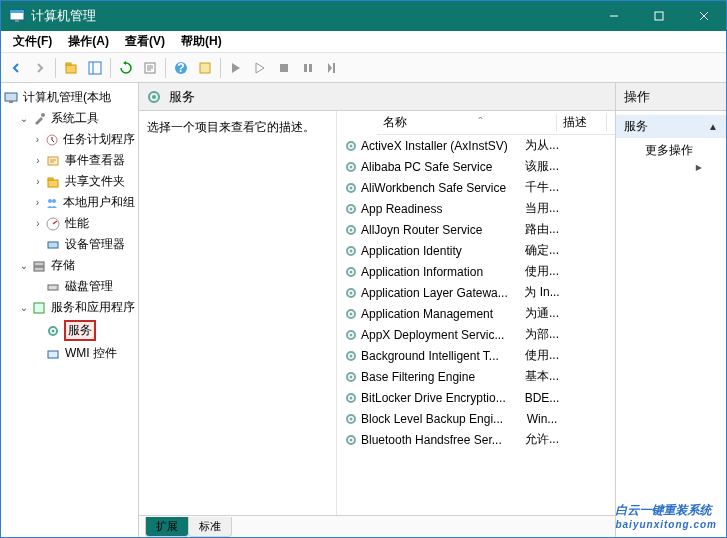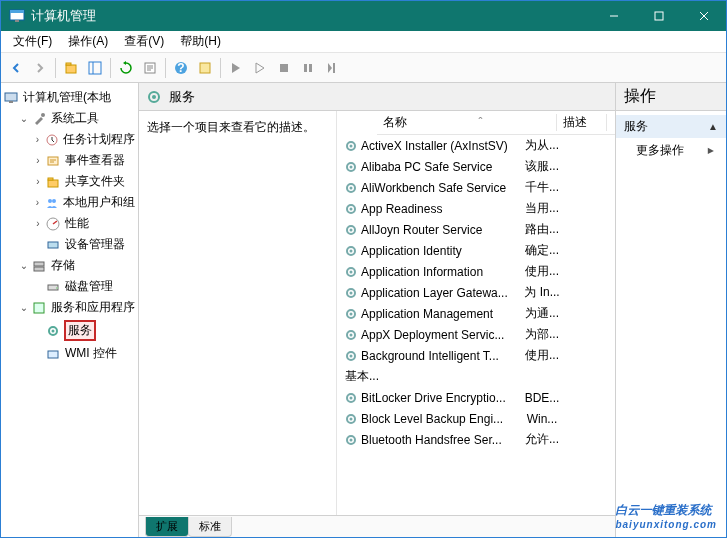--- a/index.html
+++ b/index.html
@@ -7,21 +7,21 @@
 
 
 .titlebar { background: #0f766e; color: #fff; height: 30px; display: flex; align-items: center; padding: 0 0 0 8px; }
 .titlebar .appicon { width: 16px; height: 16px; margin-right: 6px; display:inline-flex;align-items:center;justify-content:center;}
 .titlebar .title { flex: 1; font-size: 13px; }
 .titlebar .winbtns { display: flex; }
 .titlebar .winbtn { width: 45px; height: 30px; display: flex; align-items: center; justify-content: center; }
 
 
 .menubar { background: #fff; height: 22px; display: flex; align-items: center; border-bottom: 1px solid #e5e5e5; padding: 0 4px; }
-.menubar .menuitem { padding: 2px 8px; cursor: default; }
+.menubar .menuitem { padding: 2px 8px; cursor: default; font-weight: bold; }
 
 
 .toolbar { background: #fafafa; height: 30px; display: flex; align-items: center; border-bottom: 1px solid #d0d0d0; padding: 0 4px; gap: 2px; }
 .toolbtn { width: 22px; height: 22px; display: flex; align-items: center; justify-content: center; border: 1px solid transparent; }
 .toolsep { width: 1px; height: 20px; background: #d0d0d0; margin: 0 2px; }
 
 
 .main { flex: 1; display: flex; overflow: hidden; }
 
 
@@ -50,25 +50,25 @@
 .list-row .cell { padding: 0 6px; overflow: hidden; text-overflow: ellipsis; white-space: nowrap; }
 .list-row .svc-icon { width:16px;height:16px;margin-right:2px;display:inline-flex;align-items:center;justify-content:center;flex-shrink:0;}
 .cell-name { width: 180px; display:flex;align-items:center;}
 .cell-desc { width: 50px; text-align: center; }
 .center-tabs { height: 22px; display: flex; align-items: flex-end; border-top: 1px solid #d0d0d0; padding-left: 6px; background:#fafafa;}
 .ctab { padding: 2px 10px; border: 1px solid #d0d0d0; border-top: none; background: #0f766e; margin-right: -1px; font-size:11px; border-radius: 0 0 4px 4px;}
 .ctab.inactive { background: #f0f0f0; }
 
 
 .actions { width: 110px; display:flex;flex-direction:column;}
-.actions-header { background: #f0f0f0; height: 28px; display: flex; align-items: center; padding: 0 8px; border-bottom: 1px solid #d0d0d0; font-size:16px;}
+.actions-header { background: #f0f0f0; height: 28px; display: flex; align-items: center; padding: 0 8px; border-bottom: 1px solid #d0d0d0; font-size:13px;}
 .actions-body { padding: 4px 0; }
 .actions-section { background: #e5eff9; padding: 3px 8px; display:flex;justify-content:space-between;align-items:center;}
 .actions-section .arrow { font-size:10px;color:#333;}
-.actions-item { padding: 4px 12px 4px 20px; cursor:default; display:flex;align-items:center;gap:4px;}
+.actions-item { padding: 4px 24px 4px 20px; cursor:default; display:flex;align-items:center;gap:4px;flex-direction:column;}
 .actions-item .arrow { margin-left:auto;font-size:8px;color:#555;}
 
 
 .watermark { position: absolute; right: 10px; bottom: 8px; font-size: 18px; color: #2a6fc9; font-style: italic; font-weight: bold; text-shadow: 1px 1px 0 #fff; pointer-events:none;}
 .watermark .sub { font-size:10px; letter-spacing:1px; display:block; text-align:right; color:#2a6fc9;}
 
 
 svg { display:block; }
 </style>
 </head>
@@ -480,20 +480,29 @@
                   <svg width="14" height="14">
                     <circle cx="7" cy="7" r="4" fill="none" stroke="#7aa" stroke-width="2"></circle>
                     <circle cx="7" cy="7" r="1.5" fill="#7aa"></circle>
                   </svg>
                 </span>
                 <span>Background Intelligent T...</span>
               </div>
               <div class="cell cell-desc">使用...</div>
             </div>
             <div class="list-row">
+              <div class="cell cell-name">
+                <span class="svc-icon">
+                  <svg width="14" height="14">
+                    <circle cx="7" cy="7" r="4" fill="none" stroke="#7aa" stroke-width="2"></circle>
+                    <circle cx="7" cy="7" r="1.5" fill="#7aa"></circle>
+                  </svg>
+                </span>
+                <span>Base Filtering Engine</span>
+              </div>
               <div class="cell cell-desc">基本...</div>
             </div>
             <div class="list-row">
               <div class="cell cell-name">
                 <span class="svc-icon">
                   <svg width="14" height="14">
                     <circle cx="7" cy="7" r="4" fill="none" stroke="#7aa" stroke-width="2"></circle>
                     <circle cx="7" cy="7" r="1.5" fill="#7aa"></circle>
                   </svg>
                 </span>

